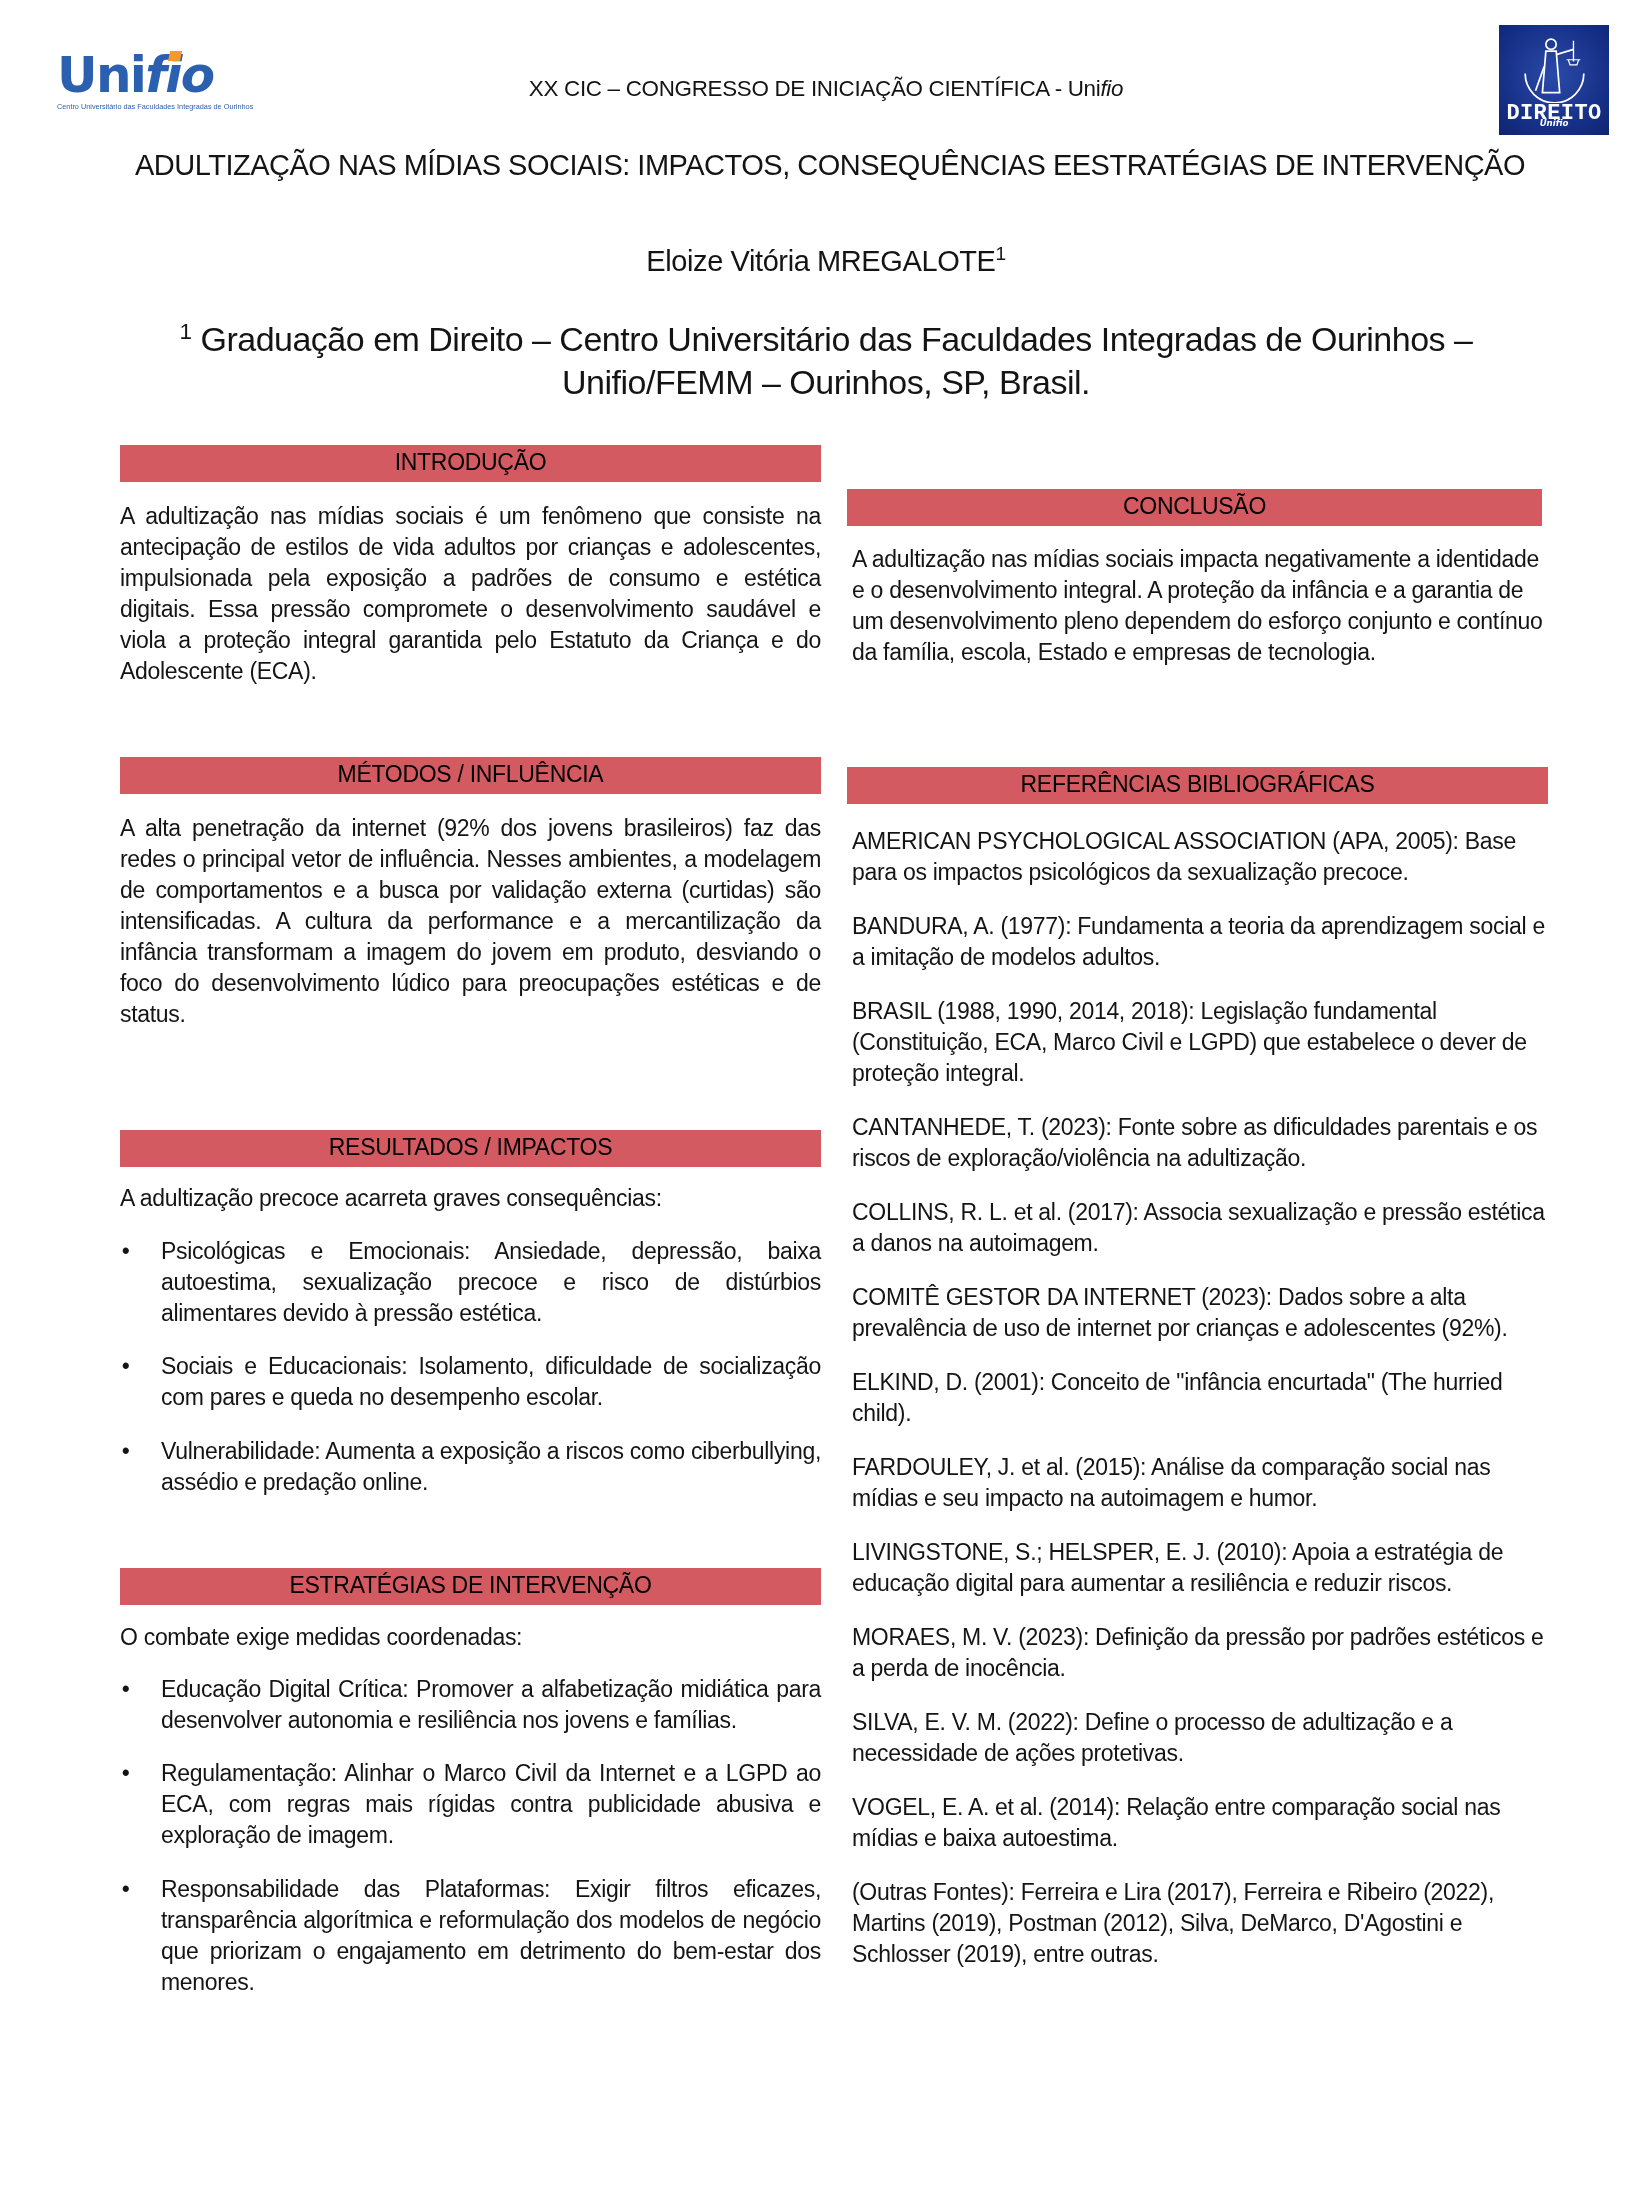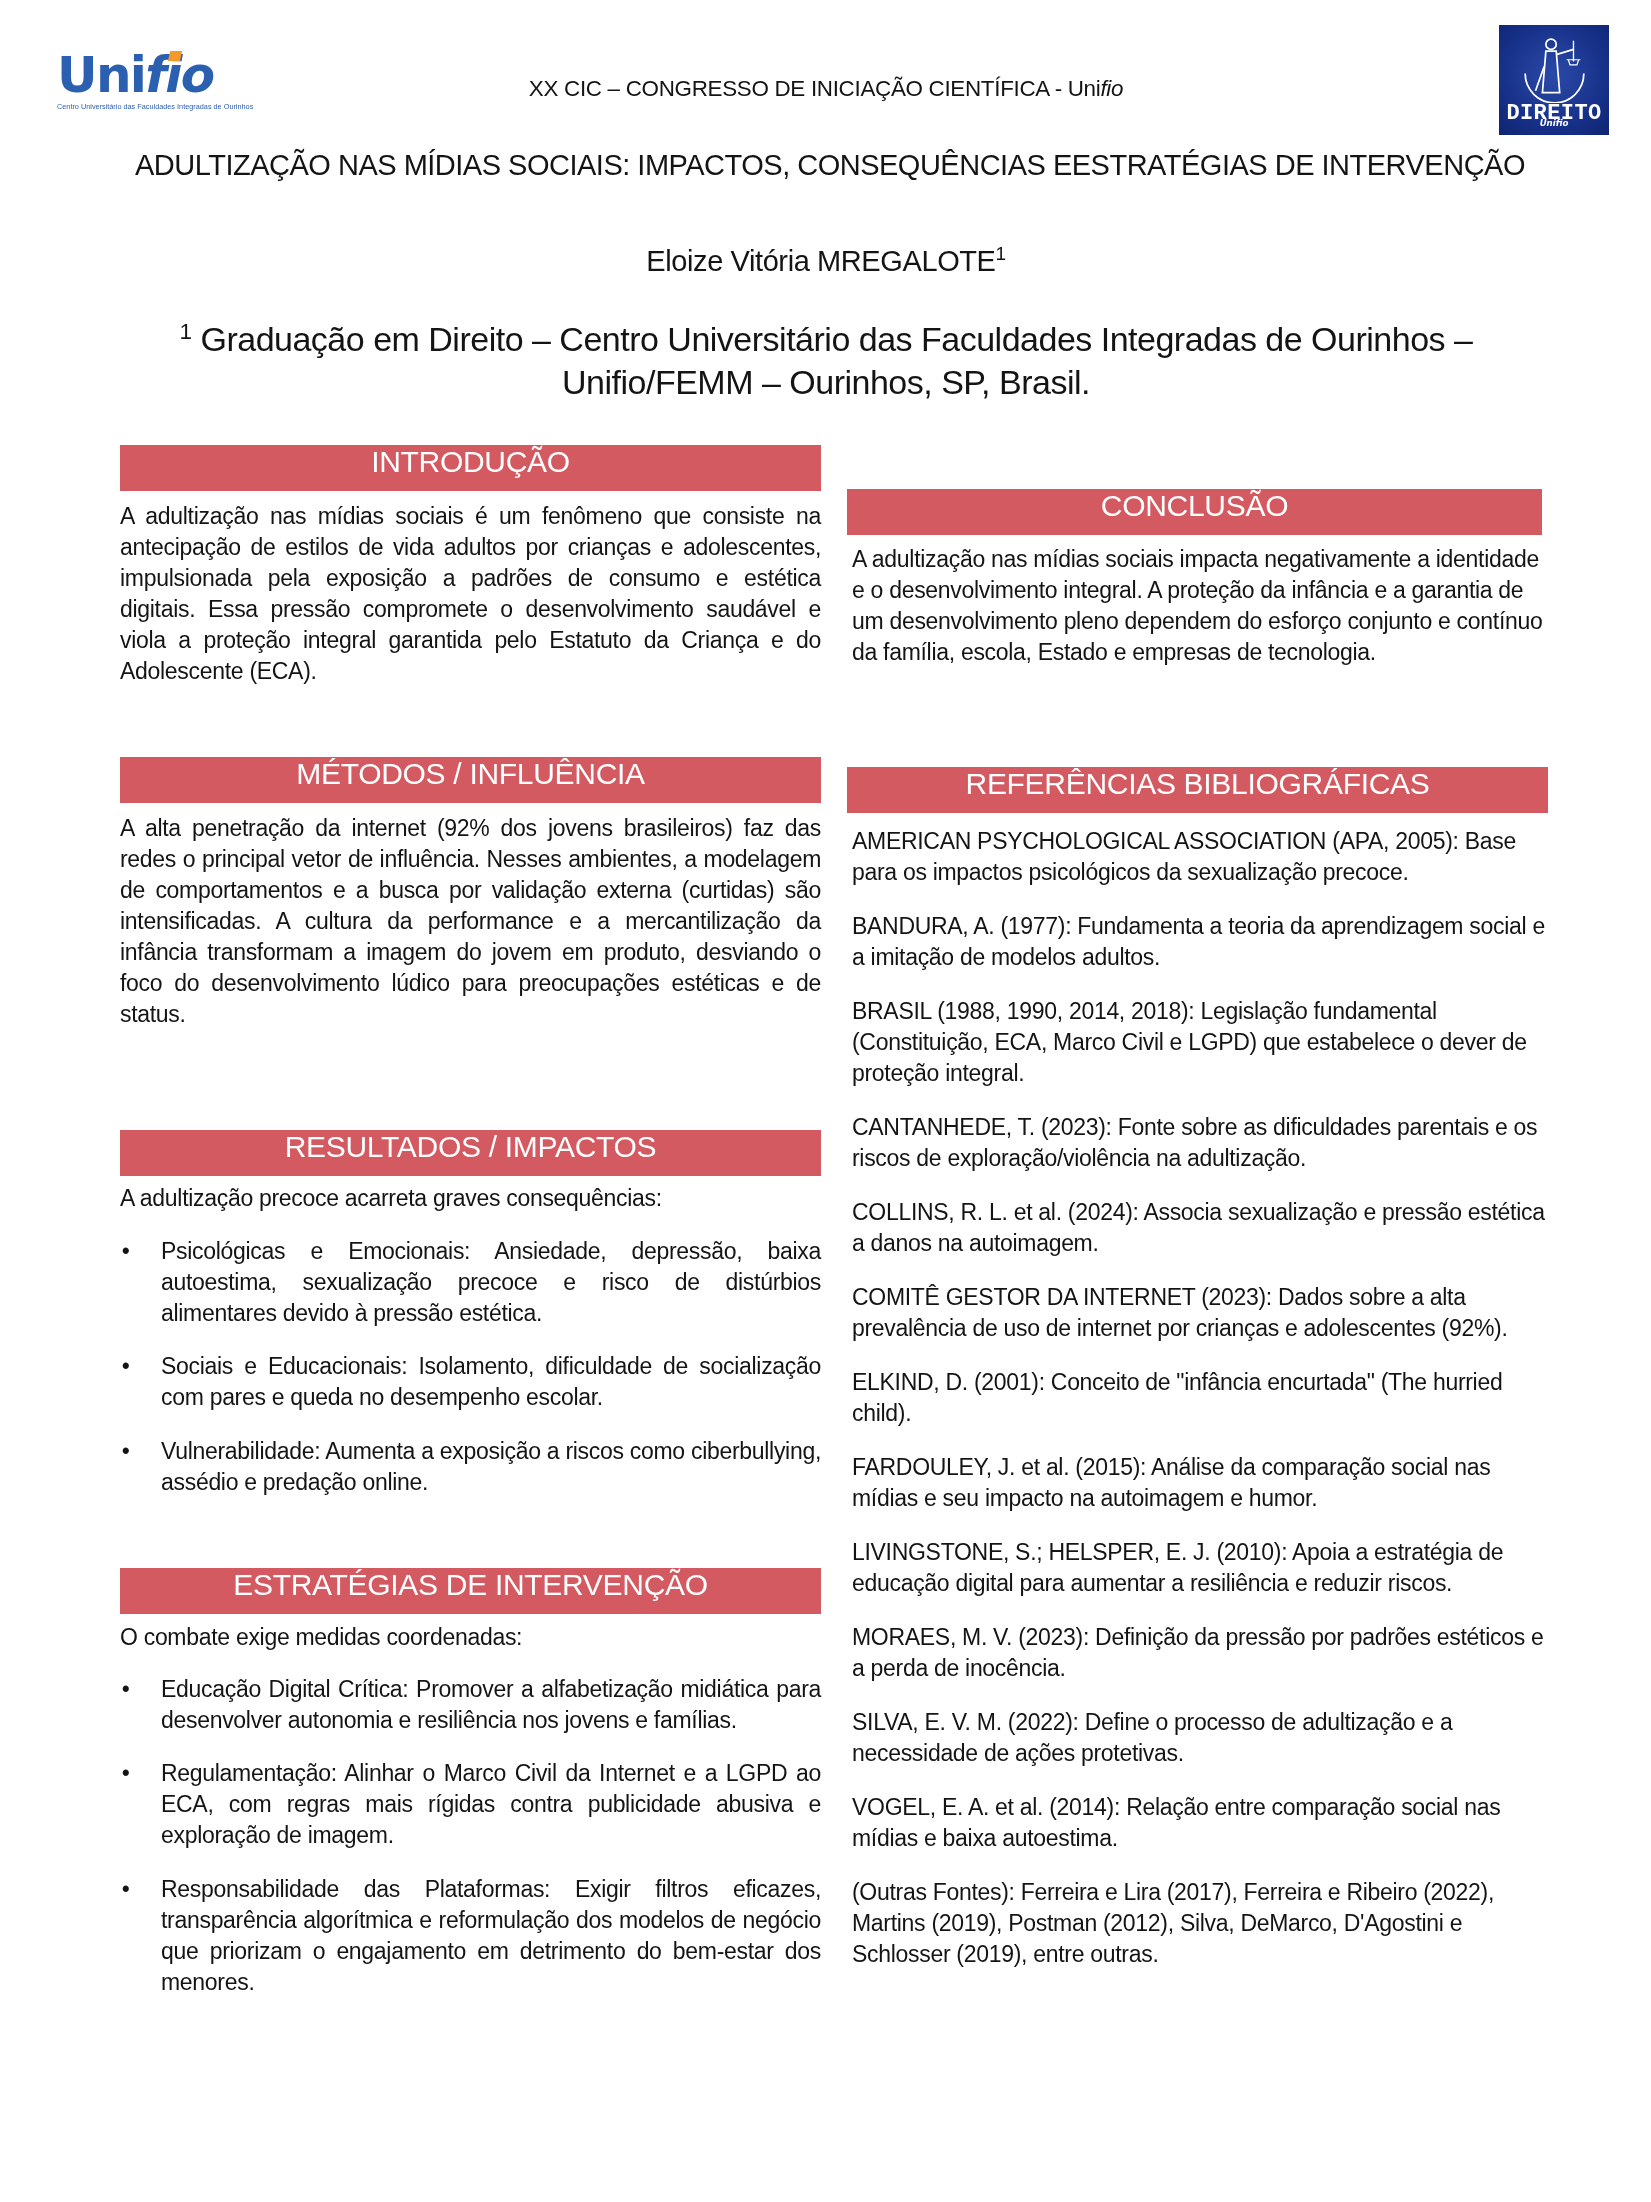--- a/index.html
+++ b/index.html
@@ -19,21 +19,21 @@
 
   .congress { position: absolute; left: 0; right: 0; top: 76px; text-align: center; font-size: 22.4px; letter-spacing: -0.3px; }
   .congress .it { font-style: italic; }
 
   .title { position: absolute; left: 8px; right: 0; top: 149px; text-align: center; font-size: 29px; letter-spacing: -0.5px; }
   .author { position: absolute; left: 0; right: 0; top: 231px; text-align: center; font-size: 29px; letter-spacing: -0.4px; margin-top: 12px; }
   .author sup { font-size: 19px; }
   .affil { position: absolute; left: 138px; right: 138px; top: 310px; text-align: center; font-size: 34px; line-height: 43px; letter-spacing: -0.5px; }
   .affil sup { font-size: 22.4px; }
 
-  .banner { position: absolute; height: 46px; background: #d45a62; text-align: center; font-size: 30px; line-height: 34px; color: #ffffff; letter-spacing: -0.3px; }
+  .banner { position: absolute; height: 37px; background: #d45a62; text-align: center; font-size: 23px; line-height: 34px; color: #000000; letter-spacing: -0.3px; }
   .banner.l { left: 120px; width: 701px; }
   .banner.r { left: 847px; width: 701px; }
 
   .para { position: absolute; font-size: 23px; line-height: 31px; letter-spacing: -0.3px; }
   .para.just { text-align: justify; }
   .para.l { left: 120px; width: 701px; }
   .para.r { left: 852px; width: 697px; }
 
   .bullets { position: absolute; left: 120px; width: 701px; list-style: none; font-size: 23px; line-height: 31px; letter-spacing: -0.3px; }
   .bullets li { position: relative; padding-left: 41px; text-align: justify; margin-bottom: 22.4px; }
@@ -94,21 +94,21 @@
 
 <div class="banner r" style="top:489px; width:695px;">CONCLUSÃO</div>
 <div class="para r" style="top:544px;">A adultização nas mídias sociais impacta negativamente a identidade e o desenvolvimento integral. A proteção da infância e a garantia de um desenvolvimento pleno dependem do esforço conjunto e contínuo da família, escola, Estado e empresas de tecnologia.</div>
 
 <div class="banner r" style="top:767px;">REFERÊNCIAS BIBLIOGRÁFICAS</div>
 <div class="refs">
   <p>AMERICAN PSYCHOLOGICAL ASSOCIATION (APA, 2005): Base para os impactos psicológicos da sexualização precoce.</p>
   <p>BANDURA, A. (1977): Fundamenta a teoria da aprendizagem social e a imitação de modelos adultos.</p>
   <p> BRASIL (1988, 1990, 2014, 2018): Legislação fundamental (Constituição, ECA, Marco Civil e LGPD) que estabelece o dever de proteção integral.</p>
   <p> CANTANHEDE, T. (2023): Fonte sobre as dificuldades parentais e os riscos de exploração/violência na adultização.</p>
-  <p>COLLINS, R. L. et al. (2024): Associa sexualização e pressão estética a danos na autoimagem.</p>
+  <p>COLLINS, R. L. et al. (2017): Associa sexualização e pressão estética a danos na autoimagem.</p>
   <p>COMITÊ GESTOR DA INTERNET (2023): Dados sobre a alta prevalência de uso de internet por crianças e adolescentes (92%).</p>
   <p>ELKIND, D. (2001): Conceito de "infância encurtada" (The hurried child).</p>
   <p>FARDOULEY, J. et al. (2015): Análise da comparação social nas mídias e seu impacto na autoimagem e humor.</p>
   <p> LIVINGSTONE, S.; HELSPER, E. J. (2010): Apoia a estratégia de educação digital para aumentar a resiliência e reduzir riscos.</p>
   <p>MORAES, M. V. (2023): Definição da pressão por padrões estéticos e a perda de inocência.</p>
   <p>SILVA, E. V. M. (2022): Define o processo de adultização e a necessidade de ações protetivas.</p>
   <p>VOGEL, E. A. et al. (2014): Relação entre comparação social nas mídias e baixa autoestima.</p>
   <p>(Outras Fontes): Ferreira e Lira (2017), Ferreira e Ribeiro (2022), Martins (2019), Postman (2012), Silva, DeMarco, D'Agostini e Schlosser (2019), entre outras.</p>
 </div>
 

